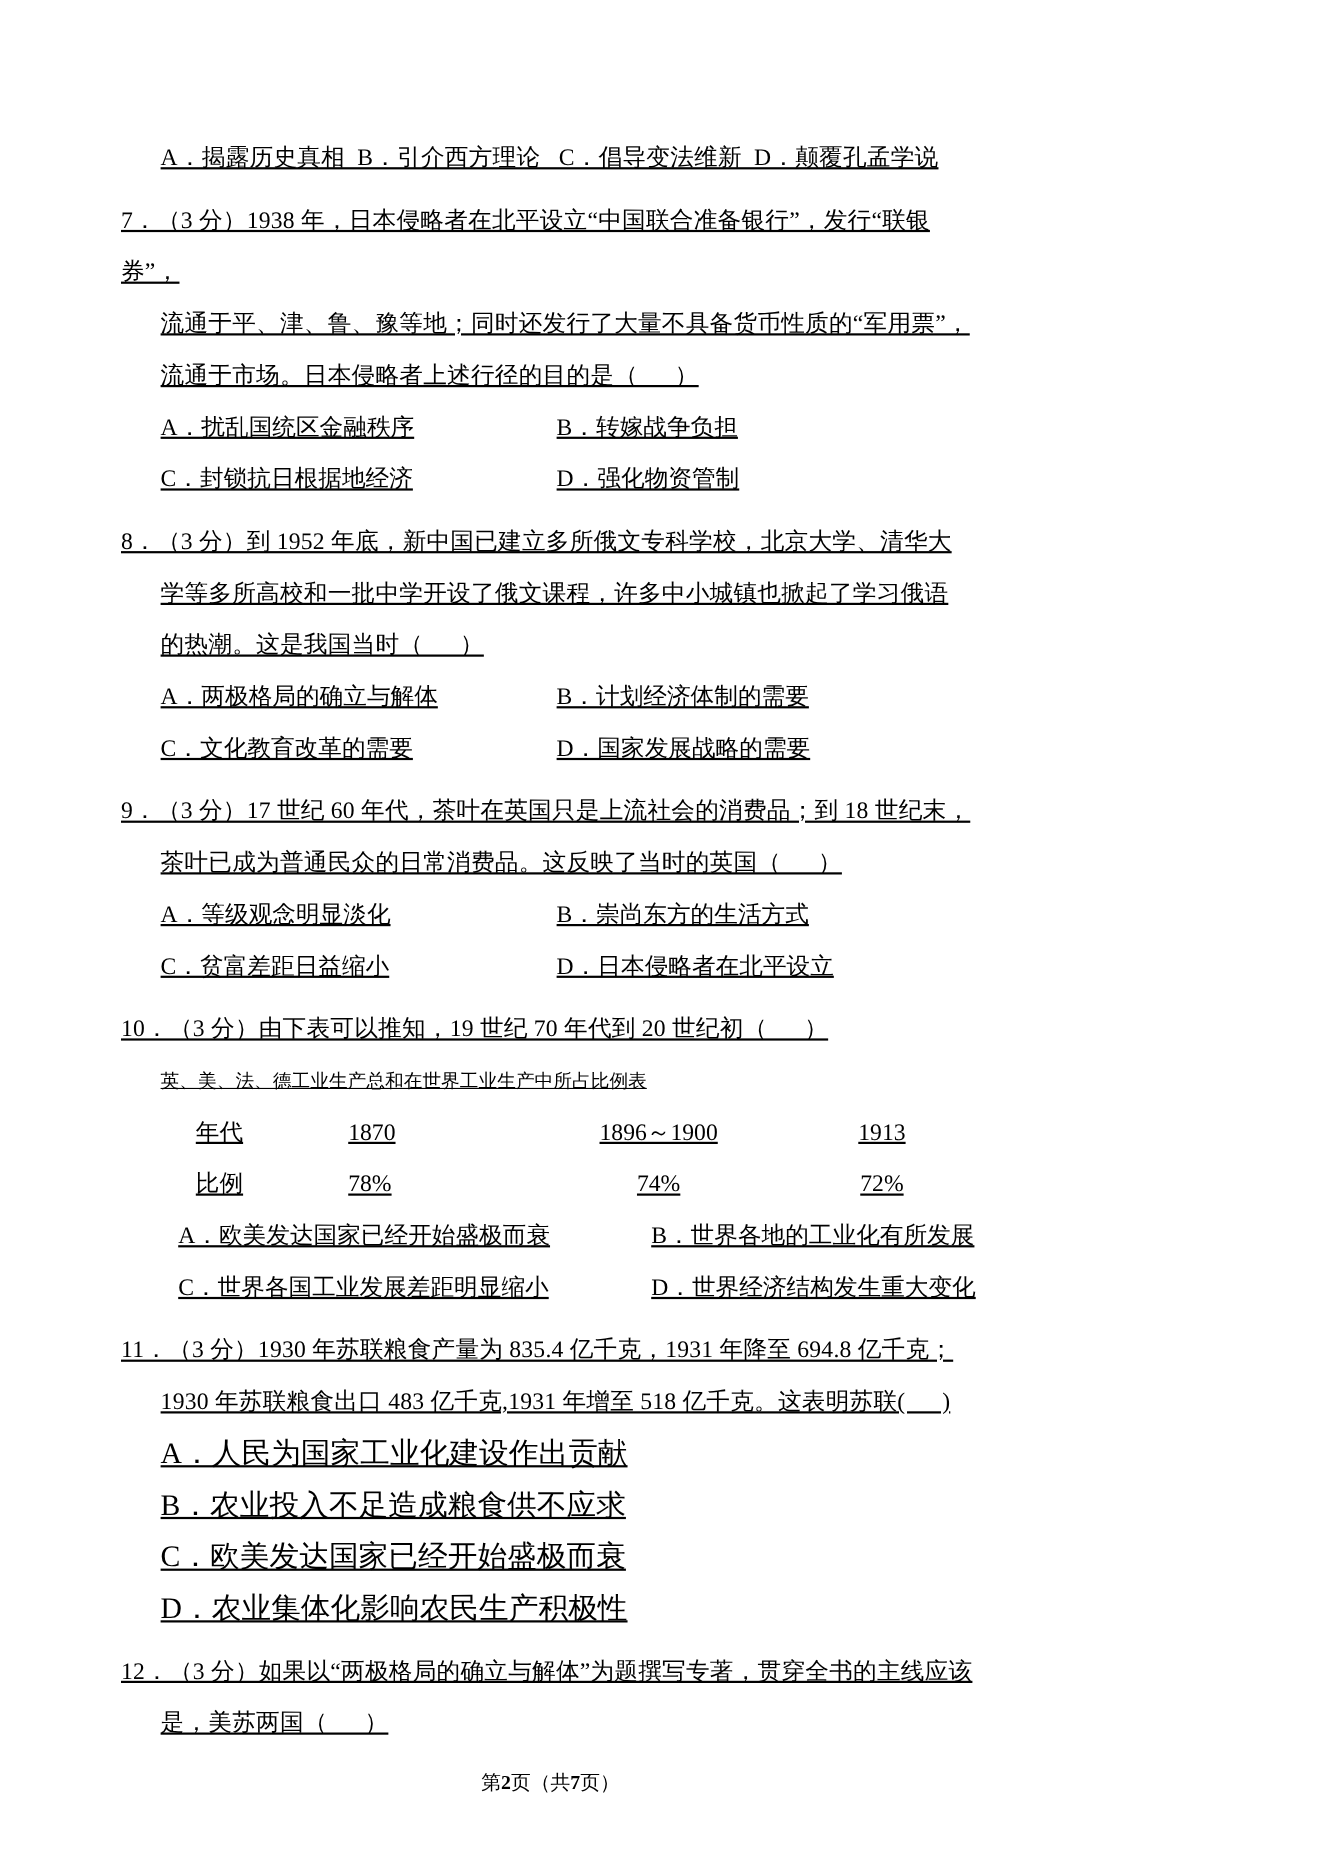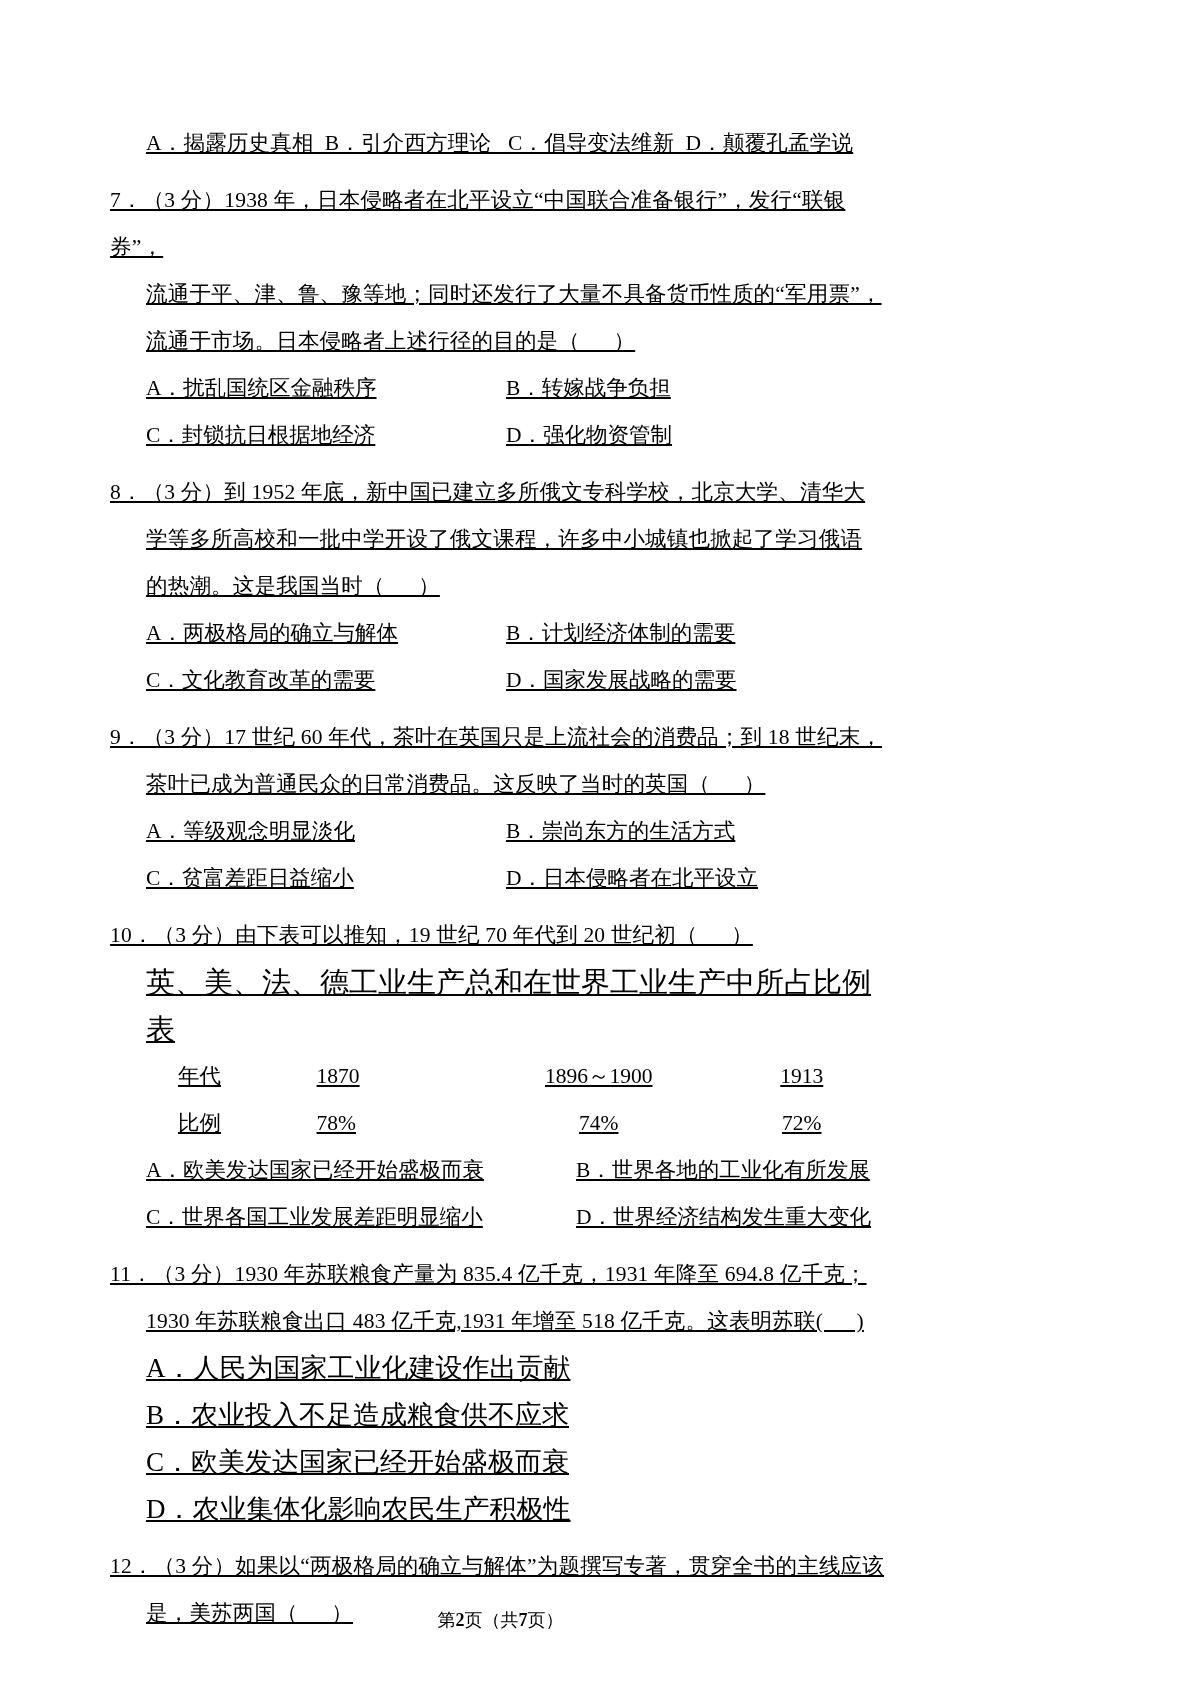--- a/index.html
+++ b/index.html
@@ -49,21 +49,21 @@
   }
   .opt-col-a { width: 360px; }
   .opt-col-b { width: auto; }
   .opt-single {
     padding-left: 36px;
     font-size: 27px;
     line-height: 47px;
   }
   .table-title {
     padding-left: 36px;
-    font-size: 29px;
+    font-size: 17px;
     line-height: 47px;
   }
   table.data-table {
     margin-left: 68px;
     border-collapse: collapse;
     font-size: 21.5px;
     line-height: 47px;
   }
   table.data-table td {
     padding: 0 10px 0 0;
@@ -83,21 +83,21 @@
     font-size: 18px;
     font-family: "Liberation Serif", serif;
   }
   .footer b { font-weight: bold; }
   .wide-opt-row {
     display: flex;
     padding-left: 36px;
     font-size: 21.5px;
     line-height: 47px;
   }
-  .wide-opt-row .w-a { width: 430px; }
+  .wide-opt-row .w-a { width: 430px; margin-left: 16px; }
 </style>
 </head>
 <body>
 
 <div class="page">
 
   <div class="q-block">
     <div class="line cont">A．揭露历史真相  B．引介西方理论   C．倡导变法维新  D．颠覆孔孟学说</div>
   </div>
 

